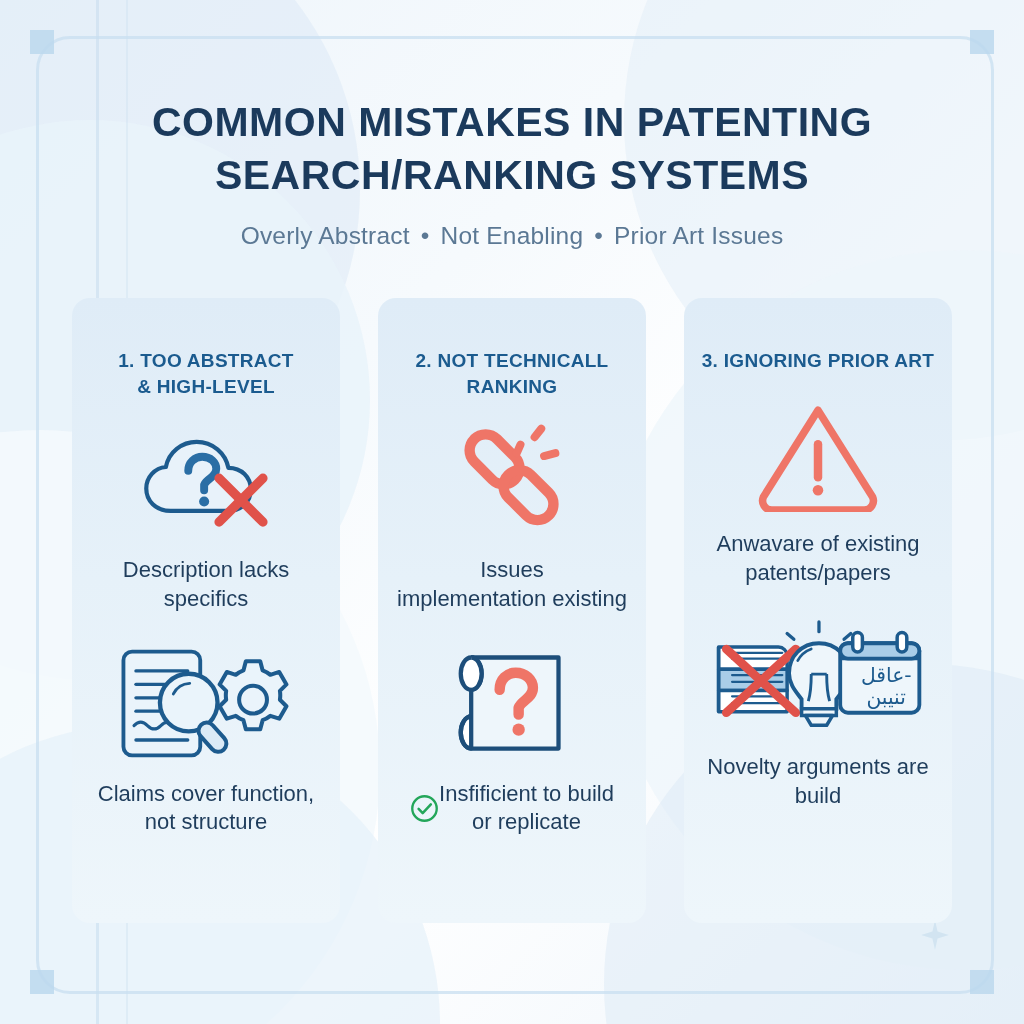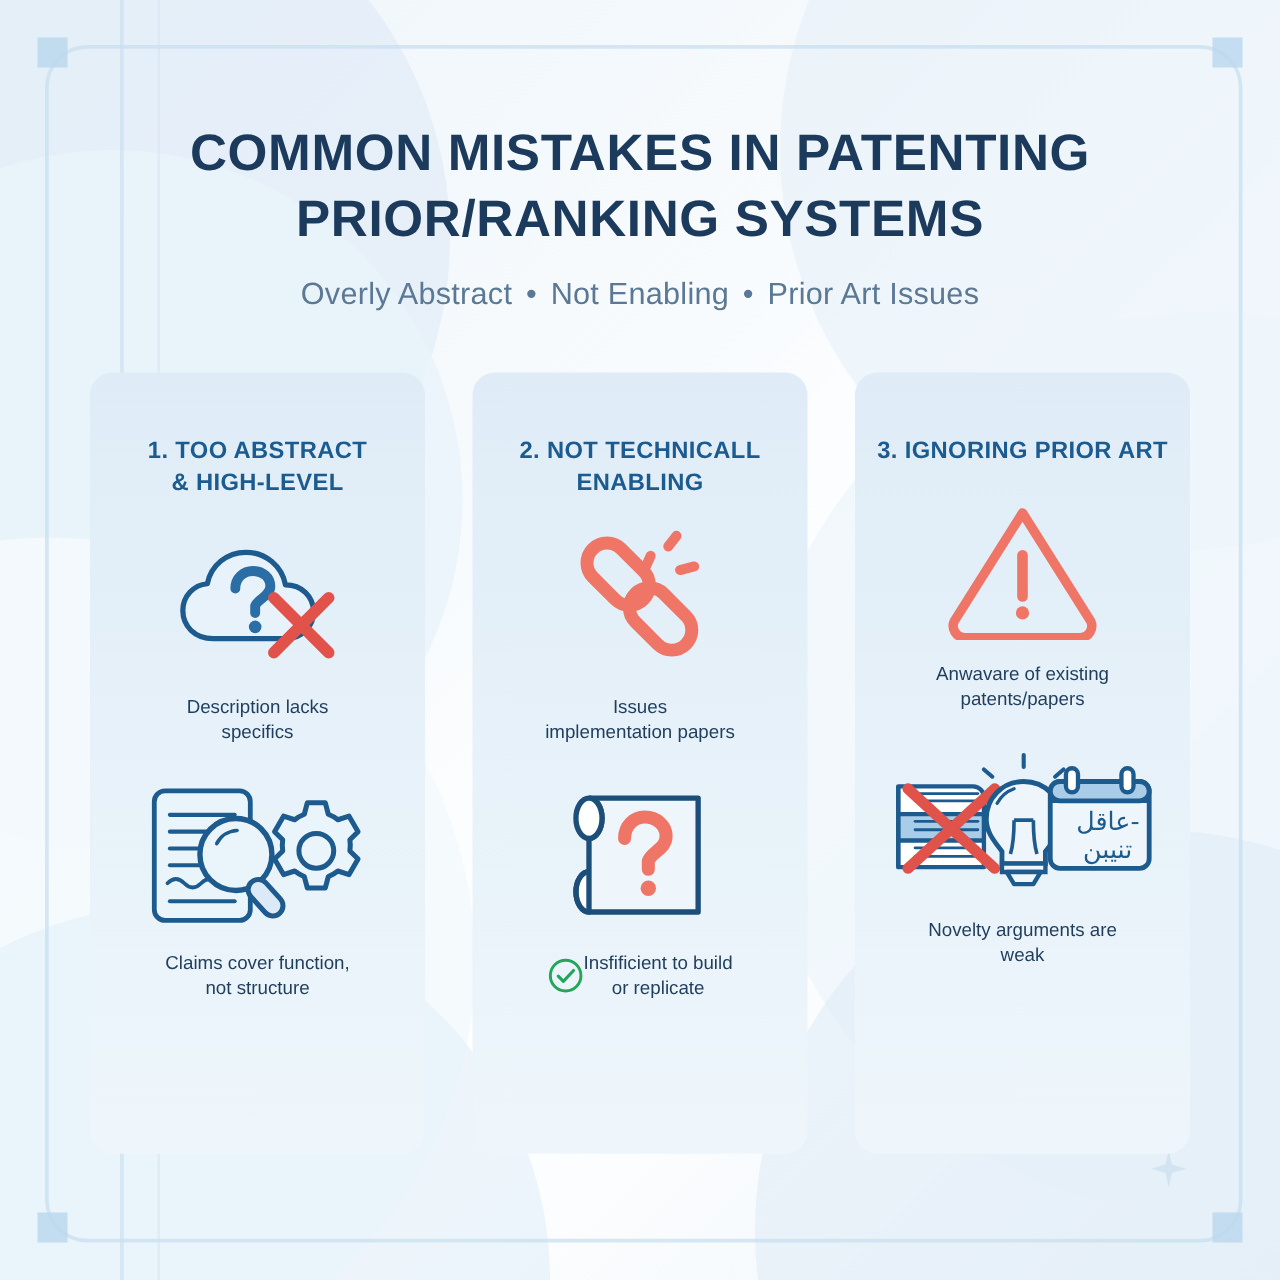--- a/index.html
+++ b/index.html
@@ -167,21 +167,21 @@
     display: flex;
     align-items: center;
     justify-content: center;
     width: 100%;
   }
   .icon-slot-top { margin-top: 6px; }
   .caption {
     width: 250px;
     text-align: center;
     color: #1f3d5c;
-    font-size: 15px;
+    font-size: 22px;
     line-height: 1.3;
   }
   .icon-slot-bottom {
     height: 140px;
     margin-top: 20px;
   }
   .caption-bottom {
     margin-top: 6px;
   }
   .caption-with-check {
@@ -217,21 +217,21 @@
 
   <div class="sparkle">
     <svg viewBox="0 0 34 34" width="34" height="34">
       <path d="M17 2 L19.6 13.6 L31 17 L19.6 20.4 L17 32 L14.4 20.4 L3 17 L14.4 13.6 Z" fill="#c3dced"></path>
     </svg>
   </div>
 
   <div class="header">
     <h1 class="title">
       <span>COMMON MISTAKES IN PATENTING</span><br>
-      <span>PRIOR/RANKING SYSTEMS</span>
+      <span>SEARCH/RANKING SYSTEMS</span>
     </h1>
     <div class="subtitle">
       <span>Overly Abstract</span>
       <span class="dot">•</span>
       <span>Not Enabling</span>
       <span class="dot">•</span>
       <span>Prior Art Issues</span>
     </div>
   </div>
 
@@ -289,42 +289,42 @@
 
       <div class="caption caption-bottom">
         <span>Claims cover function,</span><br>
         <span>not structure</span>
       </div>
     </div>
 
     <div class="card">
       <div class="card-title">
         <span>2. NOT TECHNICALL</span><br>
-        <span>ENABLING</span>
+        <span>RANKING</span>
       </div>
 
       <div class="icon-slot icon-slot-top">
         <svg viewBox="0 0 140 125" width="132" height="118">
           <g fill="none" stroke="#ef7567" stroke-width="11" stroke-linecap="round" stroke-linejoin="round">
             <path d="M30 18 a17 17 0 0 1 24 0 l19 19 a17 17 0 0 1 0 24
                      a17 17 0 0 1 -24 0 l-19 -19 a17 17 0 0 1 0 -24 Z"></path>
             <path d="M66 56 a17 17 0 0 1 24 0 l19 19 a17 17 0 0 1 0 24
                      a17 17 0 0 1 -24 0 l-19 -19 a17 17 0 0 1 0 -24 Z"></path>
           </g>
           <g stroke="#ef7567" stroke-width="8.5" stroke-linecap="round">
             <line x1="94" y1="16" x2="101" y2="7"></line>
             <line x1="79" y1="24" x2="75" y2="33"></line>
             <line x1="104" y1="36" x2="116" y2="33"></line>
           </g>
         </svg>
       </div>
 
       <div class="caption">
         <span>Issues</span><br>
-        <span>implementation papers</span>
+        <span>implementation existing</span>
       </div>
 
       <div class="icon-slot icon-slot-bottom">
         <svg viewBox="0 0 130 118" width="124" height="112">
           <path d="M22 10 h92 v96 h-92" fill="#eef6fb" stroke="#1d4e7a" stroke-width="4.5" stroke-linejoin="round"></path>
           <path d="M22 10 a11 17 0 0 0 0 34 a11 17 0 0 0 0 -34 Z" fill="#ffffff" stroke="#1d4e7a" stroke-width="4.5"></path>
           <path d="M22 10 a11 17 0 0 1 0 34 l0 62 a11 17 0 0 1 0 -34" fill="#ffffff" stroke="#1d4e7a" stroke-width="4.5" stroke-linejoin="round"></path>
           <path d="M22 72 a11 17 0 0 0 0 34" fill="none" stroke="#1d4e7a" stroke-width="4.5"></path>
           <path d="M52 44 C52 33 60 26 69 26 C79 26 87 33 87 42
                    C87 53 75 55 72 63 L72 70" fill="none" stroke="#ef7567" stroke-width="11" stroke-linecap="round" stroke-linejoin="round"></path>
@@ -407,18 +407,18 @@
             <rect x="151" y="19" width="10" height="20" rx="5" fill="#ffffff" stroke="#1d5b8e" stroke-width="3.6"></rect>
             <rect x="197" y="19" width="10" height="20" rx="5" fill="#ffffff" stroke="#1d5b8e" stroke-width="3.6"></rect>
             <text x="212" y="70" text-anchor="end" font-family="'DejaVu Sans', sans-serif" font-size="21" fill="#1d5b8e" id="cal-l1">عاقل-</text>
             <text x="206" y="93" text-anchor="end" font-family="'DejaVu Sans', sans-serif" font-size="21" fill="#1d5b8e" id="cal-l2">تنيبن</text>
           </g>
         </svg>
       </div>
 
       <div class="caption caption-bottom">
         <span>Novelty arguments are</span><br>
-        <span>weak</span>
+        <span>build</span>
       </div>
     </div>
 
   </div>
 </div>
 
 </body></html>

